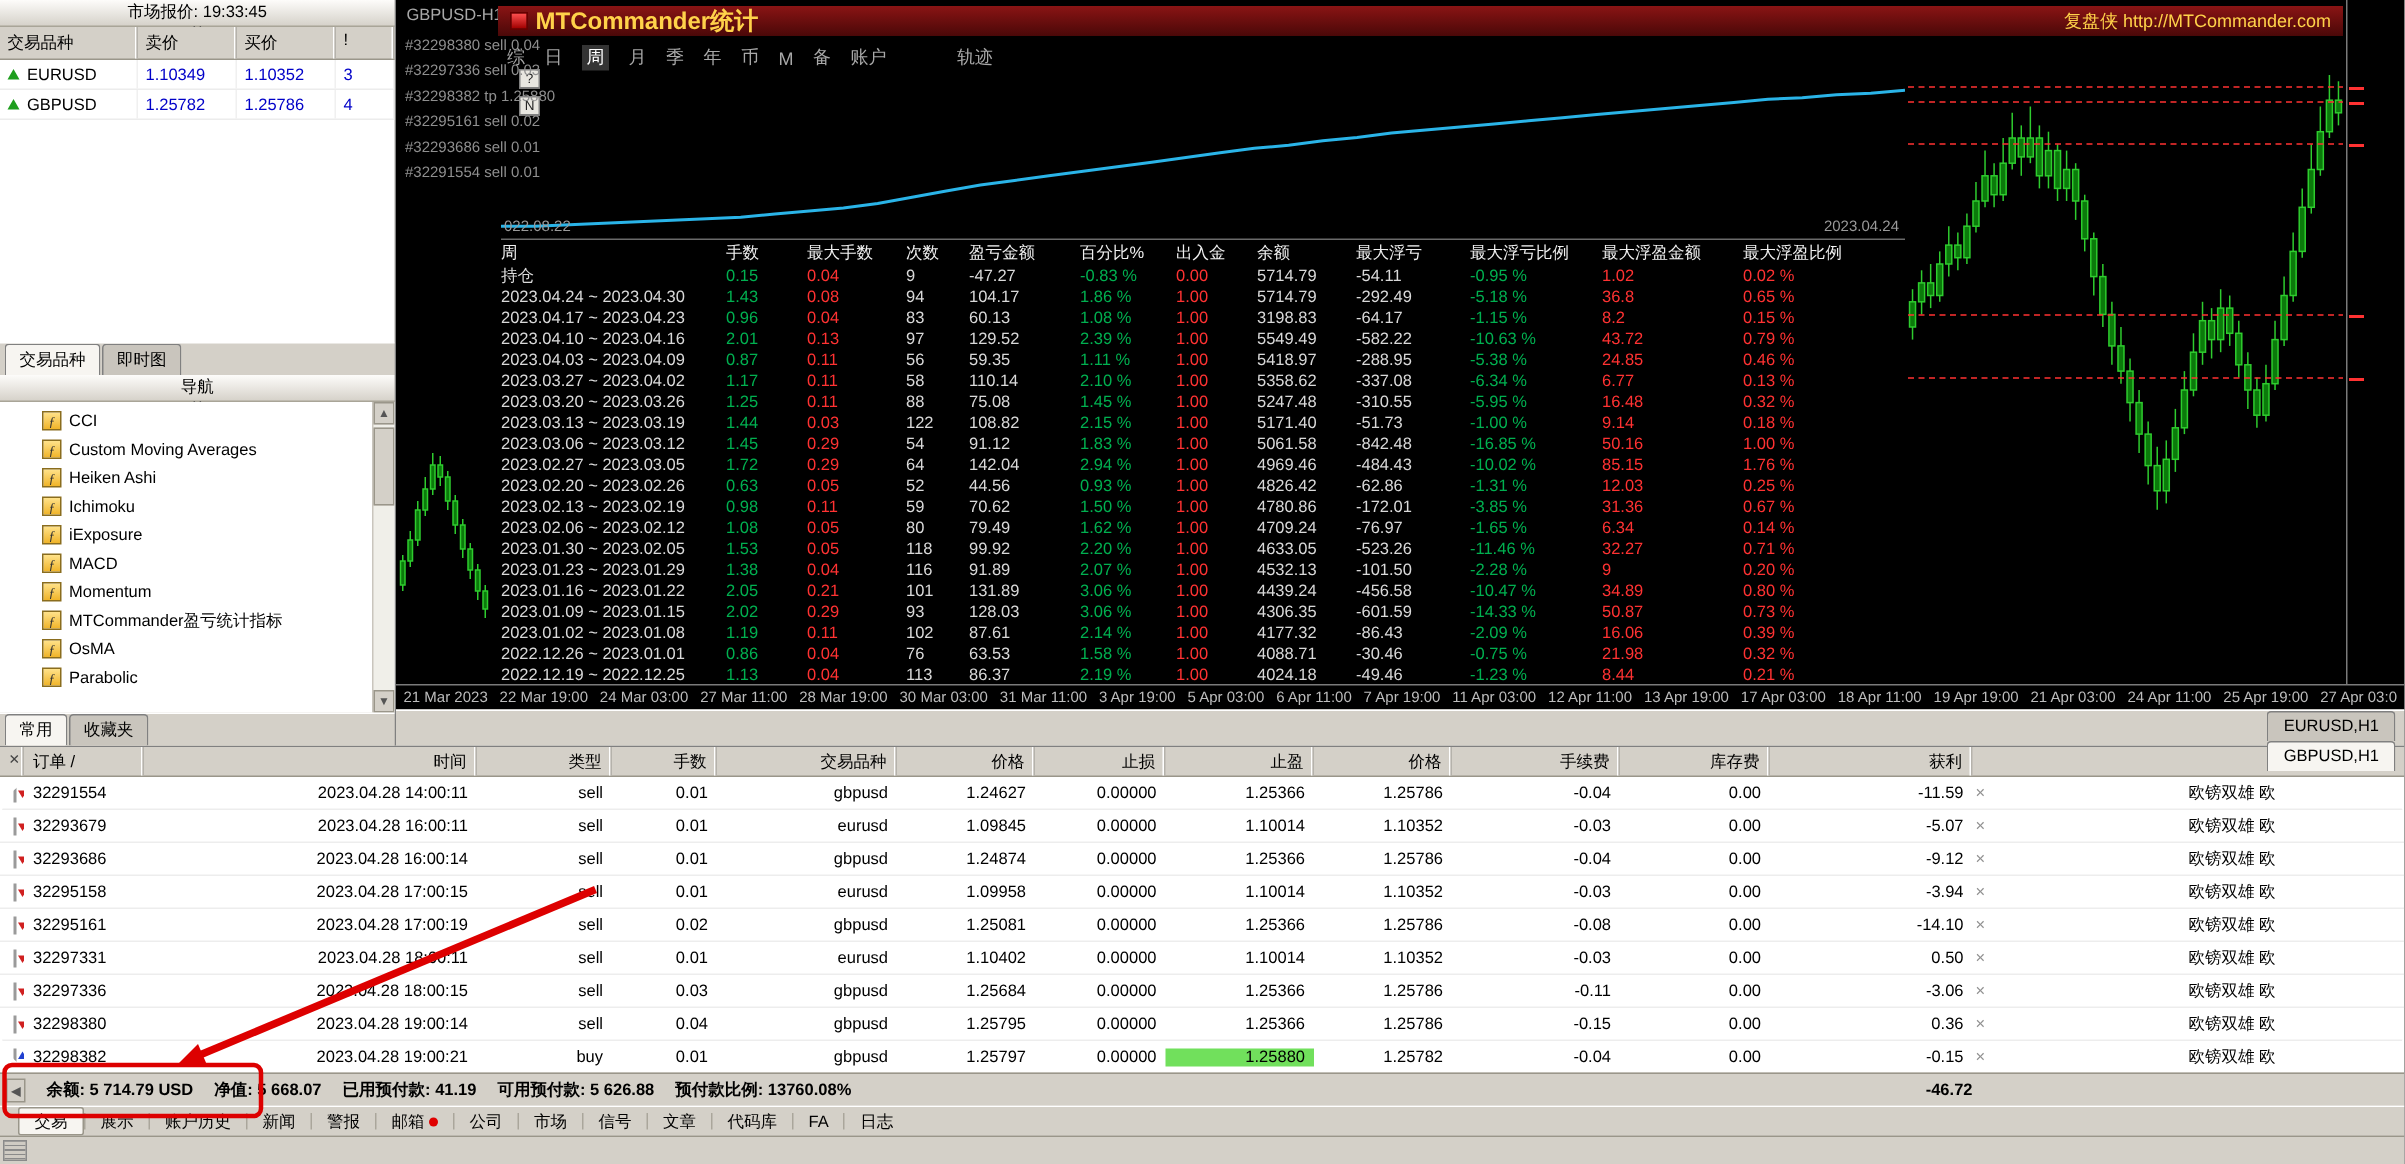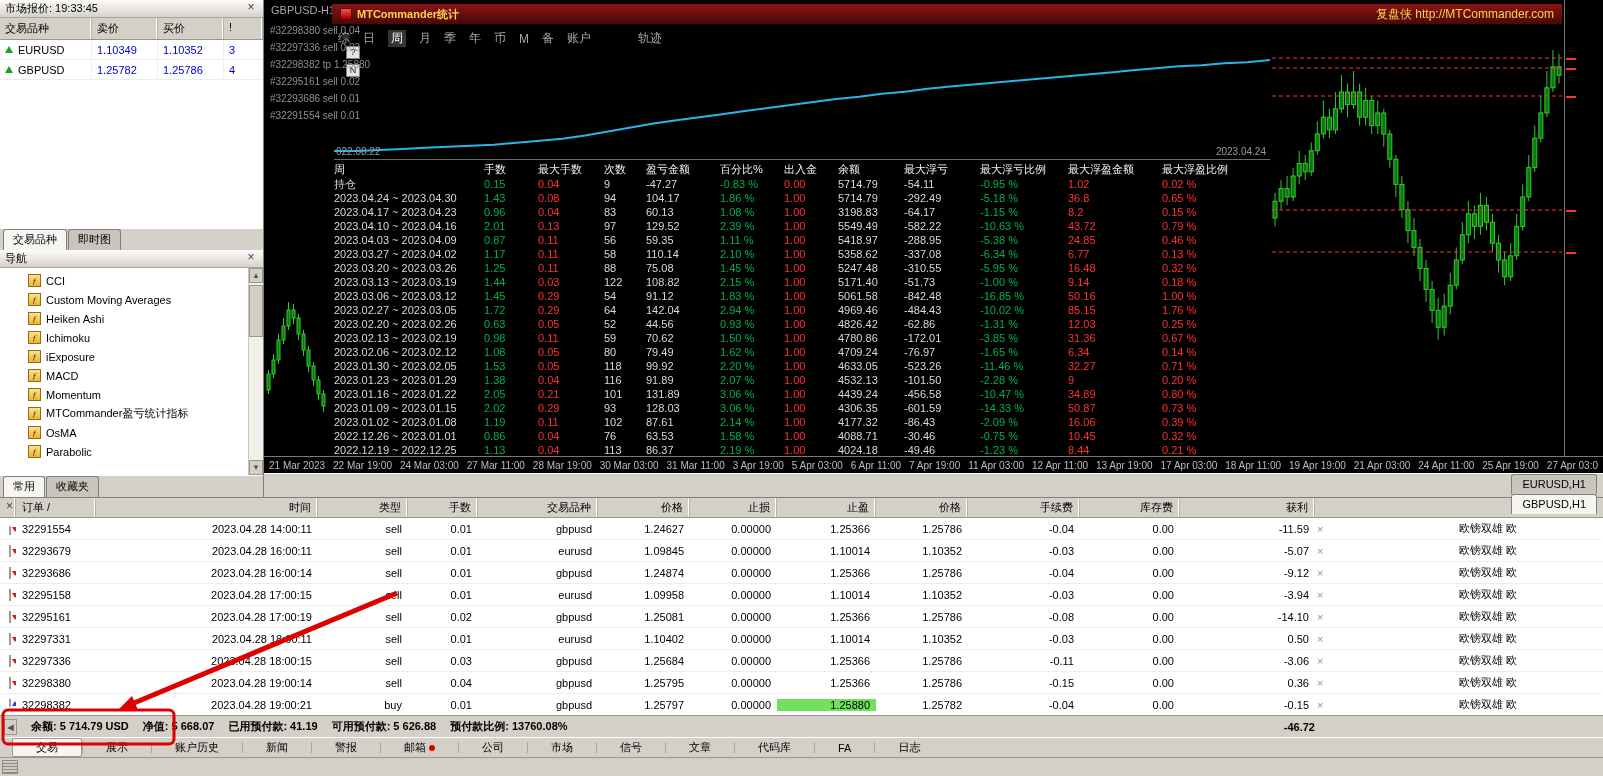--- a/index.html
+++ b/index.html
@@ -6,21 +6,21 @@
   html,body { margin:0; padding:0; }
   body { width:1603px; height:776px; font-family:"Liberation Sans",sans-serif; }
   .app { position:relative; width:1603px; height:776px; background:#d4d0c8; font-size:11px; color:#000; overflow:hidden; }
 
   
   .top-region { display:flex; height:497px; }
   .left-col { width:264px; display:flex; flex-direction:column; border-right:1px solid #808080; background:#d4d0c8; }
   .main-col { flex:1; display:flex; flex-direction:column; min-width:0; }
 
   
-  .panel-title { height:18px; background:linear-gradient(#fdfcfa,#d6d2ca); border-bottom:1px solid #a9a598; display:flex; align-items:center; padding:0 5px; }
+  .panel-title { height:18px; background:linear-gradient(#fdfcfa,#d6d2ca); border-bottom:1px solid #a9a598; display:flex; align-items:center; padding:0 5px;flex-direction:column; }
   .panel-title .t-text { flex:1; }
   .win-close { width:14px; height:13px; line-height:11px; text-align:center; color:#444; font-size:12px; cursor:default; }
   .panel-tabs { height:22px; display:flex; align-items:flex-end; padding:0 3px; background:#d4d0c8; border-top:1px solid #fff; }
   .ptab { padding:2px 9px 3px; border:1px solid #808080; border-bottom:none; border-radius:3px 3px 0 0; margin-right:1px; background:#c9c5bd; font-size:11px; }
   .ptab.active { background:#f7f5f1; }
 
   
   .market-watch { height:250px; display:flex; flex-direction:column; }
   .mw-header { display:grid; grid-template-columns:92px 66px 66px 1fr; background:#d4d0c8; border-bottom:1px solid #9a968a; }
   .mw-header div { padding:3px 5px; border-right:1px solid #b5b2ab; box-shadow:inset -1px 0 #fff; }
@@ -40,21 +40,21 @@
   .nav-scroll .thumb { position:absolute; top:17px; left:0; width:14px; height:52px; background:#d4d0c8; border:1px solid #9a968a; }
   .nav-scroll .arrow.bottom { position:absolute; bottom:0; left:0; right:0; }
 
   
   .chart { position:relative; height:473px; background:#000; overflow:hidden; }
   .mini-title { position:absolute; left:7px; top:4px; color:#a8a8a8; font-size:11px; }
   .mini-btn { position:absolute; width:14px; height:13px; background:#e8e6e0; border:1px solid #808080; font-size:9px; line-height:11px; text-align:center; color:#222; }
   .trade-labels { position:absolute; left:6px; top:22px; color:#8f8f8f; font-size:10px; line-height:17px; white-space:nowrap; }
   .stats-bar { position:absolute; left:68px; top:4px; width:1230px; height:20px; background:linear-gradient(#8a1414,#4a0808); display:flex; align-items:center; padding:0 8px; }
   .stats-ico { width:12px; height:12px; background:linear-gradient(#ff5050,#a00000); border:1px solid #600; margin-right:5px; flex:none; }
-  .stats-title { color:#ffd24a; font-weight:bold; font-size:11px; flex:1; }
+  .stats-title { color:#ffd24a; font-weight:bold; font-size:16px; flex:1; }
   .stats-brand { color:#ffd24a; font-size:12px; }
   .stats-menu { position:absolute; left:74px; top:30px; color:#a8a8a8; font-size:12px; display:flex; align-items:center; }
   .stats-menu .m-item { margin-right:13px; }
   .stats-menu .m-item.active { color:#fff; background:#343434; padding:0 3px; }
   .stats-menu .m-right { margin-left:34px; color:#a8a8a8;text-align:center; }
   .curve-zone { position:absolute; left:70px; top:48px; width:936px; height:112px; border-bottom:1px solid #6a6a6a; }
   .curve-label { position:absolute; bottom:2px; color:#9a9a9a; font-size:10px; }
   .curve-label.start { left:2px; }
   .curve-label.end { right:4px; }
   .stats-table { position:absolute; left:70px; top:162px; width:936px; }
@@ -85,21 +85,21 @@
   .t-row .hl { background:#71e05c;padding-left:21px; }
   .ord-ico { width:10px; height:12px; border:1px solid #9a9a9a; background:#fff; position:relative; margin-left:3px; }
   .ord-ico::after { content:''; position:absolute; left:2px; width:0; height:0; border-left:3px solid transparent; border-right:3px solid transparent; }
   .ord-ico.sell::after { top:4px; border-top:5px solid #d02020; }
   .ord-ico.buy::after { top:2px; border-bottom:5px solid #2040d0; }
   .t-status { height:22px; background:#d4d0c8; border-top:1px solid #9a968a; display:flex; align-items:center; font-weight:bold; padding-left:4px; position:relative; }
   .t-status .seg { margin-left:14px; white-space:nowrap; }
   .t-status .sum { position:absolute; left:1215px; width:100px; text-align:right; }
   .scroll-left-btn { width:13px; height:16px; font-size:8px; color:#555; background:#d4d0c8; border:1px solid #9a968a; text-align:center; line-height:15px; }
   .t-tabs { height:20px; background:#d4d0c8; border-top:1px solid #fff; display:flex; align-items:center; padding-left:12px; font-size:11px; }
-  .btab { padding:1px 23px; white-space:nowrap; display:flex; align-items:center; }
+  .btab { padding:1px 10px; white-space:nowrap; display:flex; align-items:center; }
   .btab.active { background:#f7f5f1; border:1px solid #9a968a; border-radius:2px; }
   .b-sep { width:1px; height:11px; background:#aaa69b; }
   .badge-dot { width:6px; height:6px; border-radius:50%; background:#e00000; margin-left:3px; }
   .bottom-strip { height:19px; background:#d4d0c8; border-top:1px solid #9a968a; display:flex; align-items:center; }
   .corner-ico { width:16px; height:14px; margin-left:2px; border:1px solid #8a8a8a; background:repeating-linear-gradient(#cfcbc3 0 2px,#8a8a8a 2px 3px); }
 
   
   .annotation { position:absolute; left:597px; top:477px; color:#ff1414; font-size:21px; font-weight:bold; z-index:60; white-space:nowrap; }
   .overlay-svg { position:absolute; inset:0; width:1603px; height:776px; pointer-events:none; z-index:55; }
 </style>
@@ -553,21 +553,21 @@
                 <div class="c-w">2022.12.26 ~ 2023.01.01</div>
                 <div class="c-g">0.86</div>
                 <div class="c-r">0.04</div>
                 <div class="c-w">76</div>
                 <div class="c-w">63.53</div>
                 <div class="c-g">1.58 %</div>
                 <div class="c-r">1.00</div>
                 <div class="c-w">4088.71</div>
                 <div class="c-w">-30.46</div>
                 <div class="c-g">-0.75 %</div>
-                <div class="c-r">10.45</div>
+                <div class="c-r">21.98</div>
                 <div class="c-r">0.32 %</div>
               </div>
               <div class="s-row">
                 <div class="c-w">2022.12.19 ~ 2022.12.25</div>
                 <div class="c-g">1.13</div>
                 <div class="c-r">0.04</div>
                 <div class="c-w">113</div>
                 <div class="c-w">86.37</div>
                 <div class="c-g">2.19 %</div>
                 <div class="c-r">1.00</div>

